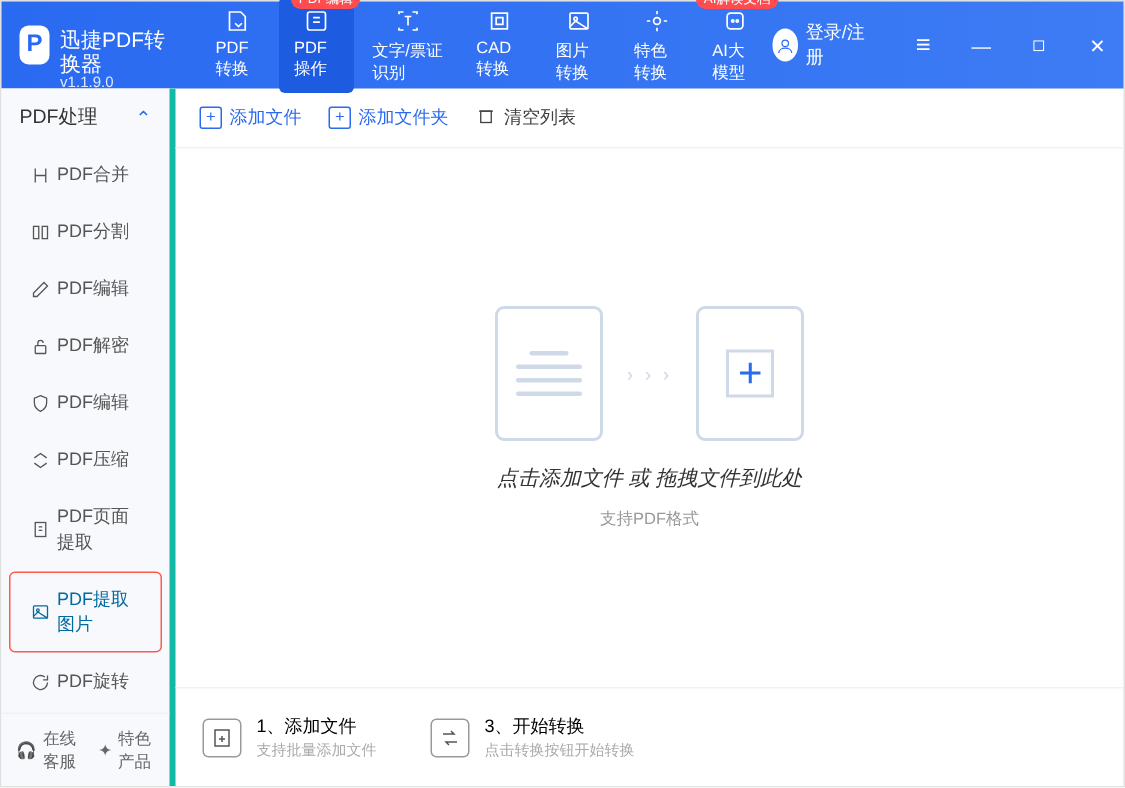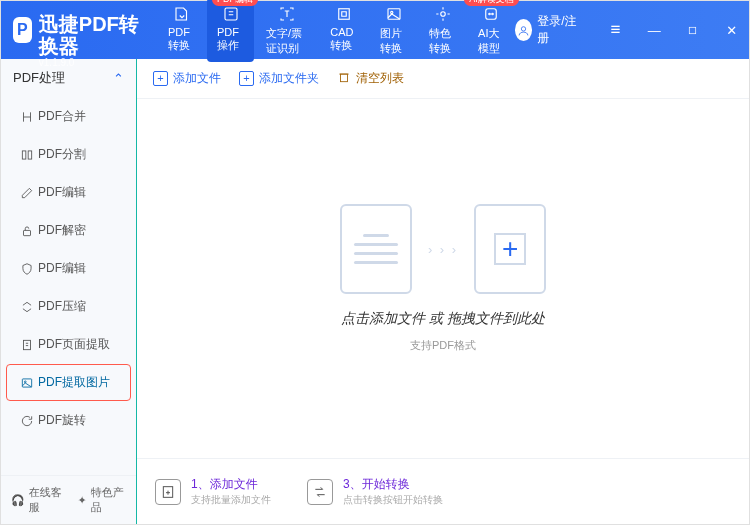--- a/index.html
+++ b/index.html
@@ -3,64 +3,64 @@
   <meta charset="utf-8">
   <style>
     * { margin: 0; padding: 0; box-sizing: border-box; font-family: "Microsoft YaHei", "PingFang SC", sans-serif; }
     body { width: 750px; height: 525px; background: #f5f7fa; overflow: hidden; }
     .window { width: 100%; height: 100%; display: flex; flex-direction: column; background: #fff; border: 1px solid #e0e0e0; }
 
     .titlebar { height: 58px; background: linear-gradient(90deg, #2a6af1 0%, #3d7cf4 100%); display: flex; align-items: center; padding: 0 6px 0 12px; color: #fff; }
     .logo { display: flex; align-items: center; gap: 7px; }
     .logo-icon { width: 26px; height: 26px; background: #fff; border-radius: 6px; display: flex; align-items: center; justify-content: center; color: #2a6af1; font-weight: bold; font-size: 16px; }
     .logo-text { display: flex; flex-direction: column; line-height: 1.1; }
-    .logo-title { font-size: 20px; font-weight: 700; margin-top: 20px; }
+    .logo-title { font-size: 14px; font-weight: 400; margin-top: 20px; }
     .logo-ver { font-size: 10px; opacity: .85; }
     .nav { display: flex; margin-left: 18px; gap: 2px; }
     .nav-item { display: flex; flex-direction: column; align-items: center; padding: 6px 10px; font-size: 11px; cursor: pointer; position: relative; border-radius: 4px; }
     .nav-item.active { background: #1d5be0; }
     .nav-icon { width: 20px; height: 20px; display: flex; align-items: center; justify-content: center; margin-bottom: 2px; }
     .badge { position: absolute; top: -5px; right: -4px; background: #ff4d4f; color: #fff; font-size: 9px; padding: 1px 5px; border-radius: 8px; line-height: 1.2; white-space: nowrap; }
     .win-controls { margin-left: auto; display: flex; align-items: center; gap: 16px; }
     .login { display: flex; align-items: center; gap: 5px; font-size: 12px; margin-right: 10px; cursor: pointer; }
     .avatar { width: 22px; height: 22px; border-radius: 50%; background: #fff; display: flex; align-items: center; justify-content: center; color: #2a6af1; font-size: 12px; }
     .win-btn { width: 28px; height: 28px; display: flex; align-items: center; justify-content: center; cursor: pointer; font-size: 13px; }
     .menu-btn { font-size: 17px; }
 
     .body { flex: 1; display: flex; min-height: 0; }
-    .sidebar { width: 136px; background: #f7f9fc; border-right: 1px solid #14b8a6; display: flex; flex-direction: column; }
+    .sidebar { width: 116px; background: #f7f9fc; border-right: 4px solid #14b8a6; display: flex; flex-direction: column; }
     .side-head { padding: 10px 12px; font-size: 13px; display: flex; justify-content: space-between; align-items: center; color: #333; cursor: pointer; }
     .side-list { flex: 1; overflow-y: auto; }
     .side-item { padding: 9px 12px; font-size: 12px; display: flex; align-items: center; gap: 4px; cursor: pointer; color: #555; border: 1px solid transparent; border-radius: 4px; margin: 1px 5px; }
     .side-item.active { color: #0369a1; border: 1px solid #ff5a4c; }
     .side-item .ic { width: 15px; height: 15px; display: flex; align-items: center; justify-content: center; flex-shrink: 0; }
     .side-foot { padding: 9px 10px; font-size: 11px; display: flex; gap: 14px; border-top: 1px solid #eef1f5; color: #666; }
     .side-foot span { display: flex; align-items: center; gap: 4px; cursor: pointer; }
 
     .main { flex: 1; display: flex; flex-direction: column; }
     .toolbar { height: 40px; border-bottom: 1px solid #eef1f5; display: flex; align-items: center; padding: 0 16px; gap: 18px; font-size: 12px; }
     .tool-btn { display: flex; align-items: center; gap: 5px; cursor: pointer; color: #2a6af1; }
-    .tool-btn.disabled { color: #a16207; }
+    .tool-btn.disabled { color: #404040; }
     .tool-ic { width: 15px; height: 15px; border: 1.5px solid currentColor; display: flex; align-items: center; justify-content: center; font-size: 11px; border-radius: 2px; line-height: 1; }
 
     .drop { flex: 1; display: flex; flex-direction: column; align-items: center; justify-content: center; gap: 10px; }
     .drop-graphic { display: flex; align-items: center; gap: 16px; }
     .g-box { width: 72px; height: 90px; border: 2px solid #cfd9e8; border-radius: 6px; display: flex; flex-direction: column; align-items: center; justify-content: center; gap: 6px; padding: 14px 12px; }
     .g-line { width: 100%; height: 3px; background: #cfd9e8; border-radius: 2px; }
     .g-line.short { width: 60%; }
     .g-plus { width: 72px; height: 90px; border: 2px solid #cfd9e8; border-radius: 6px; display: flex; align-items: center; justify-content: center; color: #2a6af1; font-size: 28px; font-weight: 300; }
     .g-inplus { width: 32px; height: 32px; border: 2px solid #cfd9e8; display: flex; align-items: center; justify-content: center; }
     .g-arrow { color: #cfd9e8; letter-spacing: 2px; font-size: 13px; }
     .drop-t1 { font-size: 14px; color: #333; margin-top: 6px; font-style: italic; }
     .drop-t2 { font-size: 11px; color: #999; }
 
     .steps { height: 66px; border-top: 1px solid #eef1f5; display: flex; align-items: center; padding: 0 18px; gap: 36px; }
     .step { display: flex; align-items: center; gap: 10px; color: #555; }
     .step-ic { width: 26px; height: 26px; border: 1.5px solid #999; border-radius: 4px; display: flex; align-items: center; justify-content: center; font-size: 14px; }
-    .step-title { font-size: 12px; color: #6d28d9; }
+    .step-title { font-size: 12px; color: #000000; }
     .step-sub { font-size: 10px; color: #aaa; }
     svg { stroke: currentColor; stroke-width: 1.5; fill: none; }
   </style>
 </head>
 <body>
 
 <div class="window">
   <div class="titlebar">
     <div class="logo">
       <div class="logo-icon">P</div>

